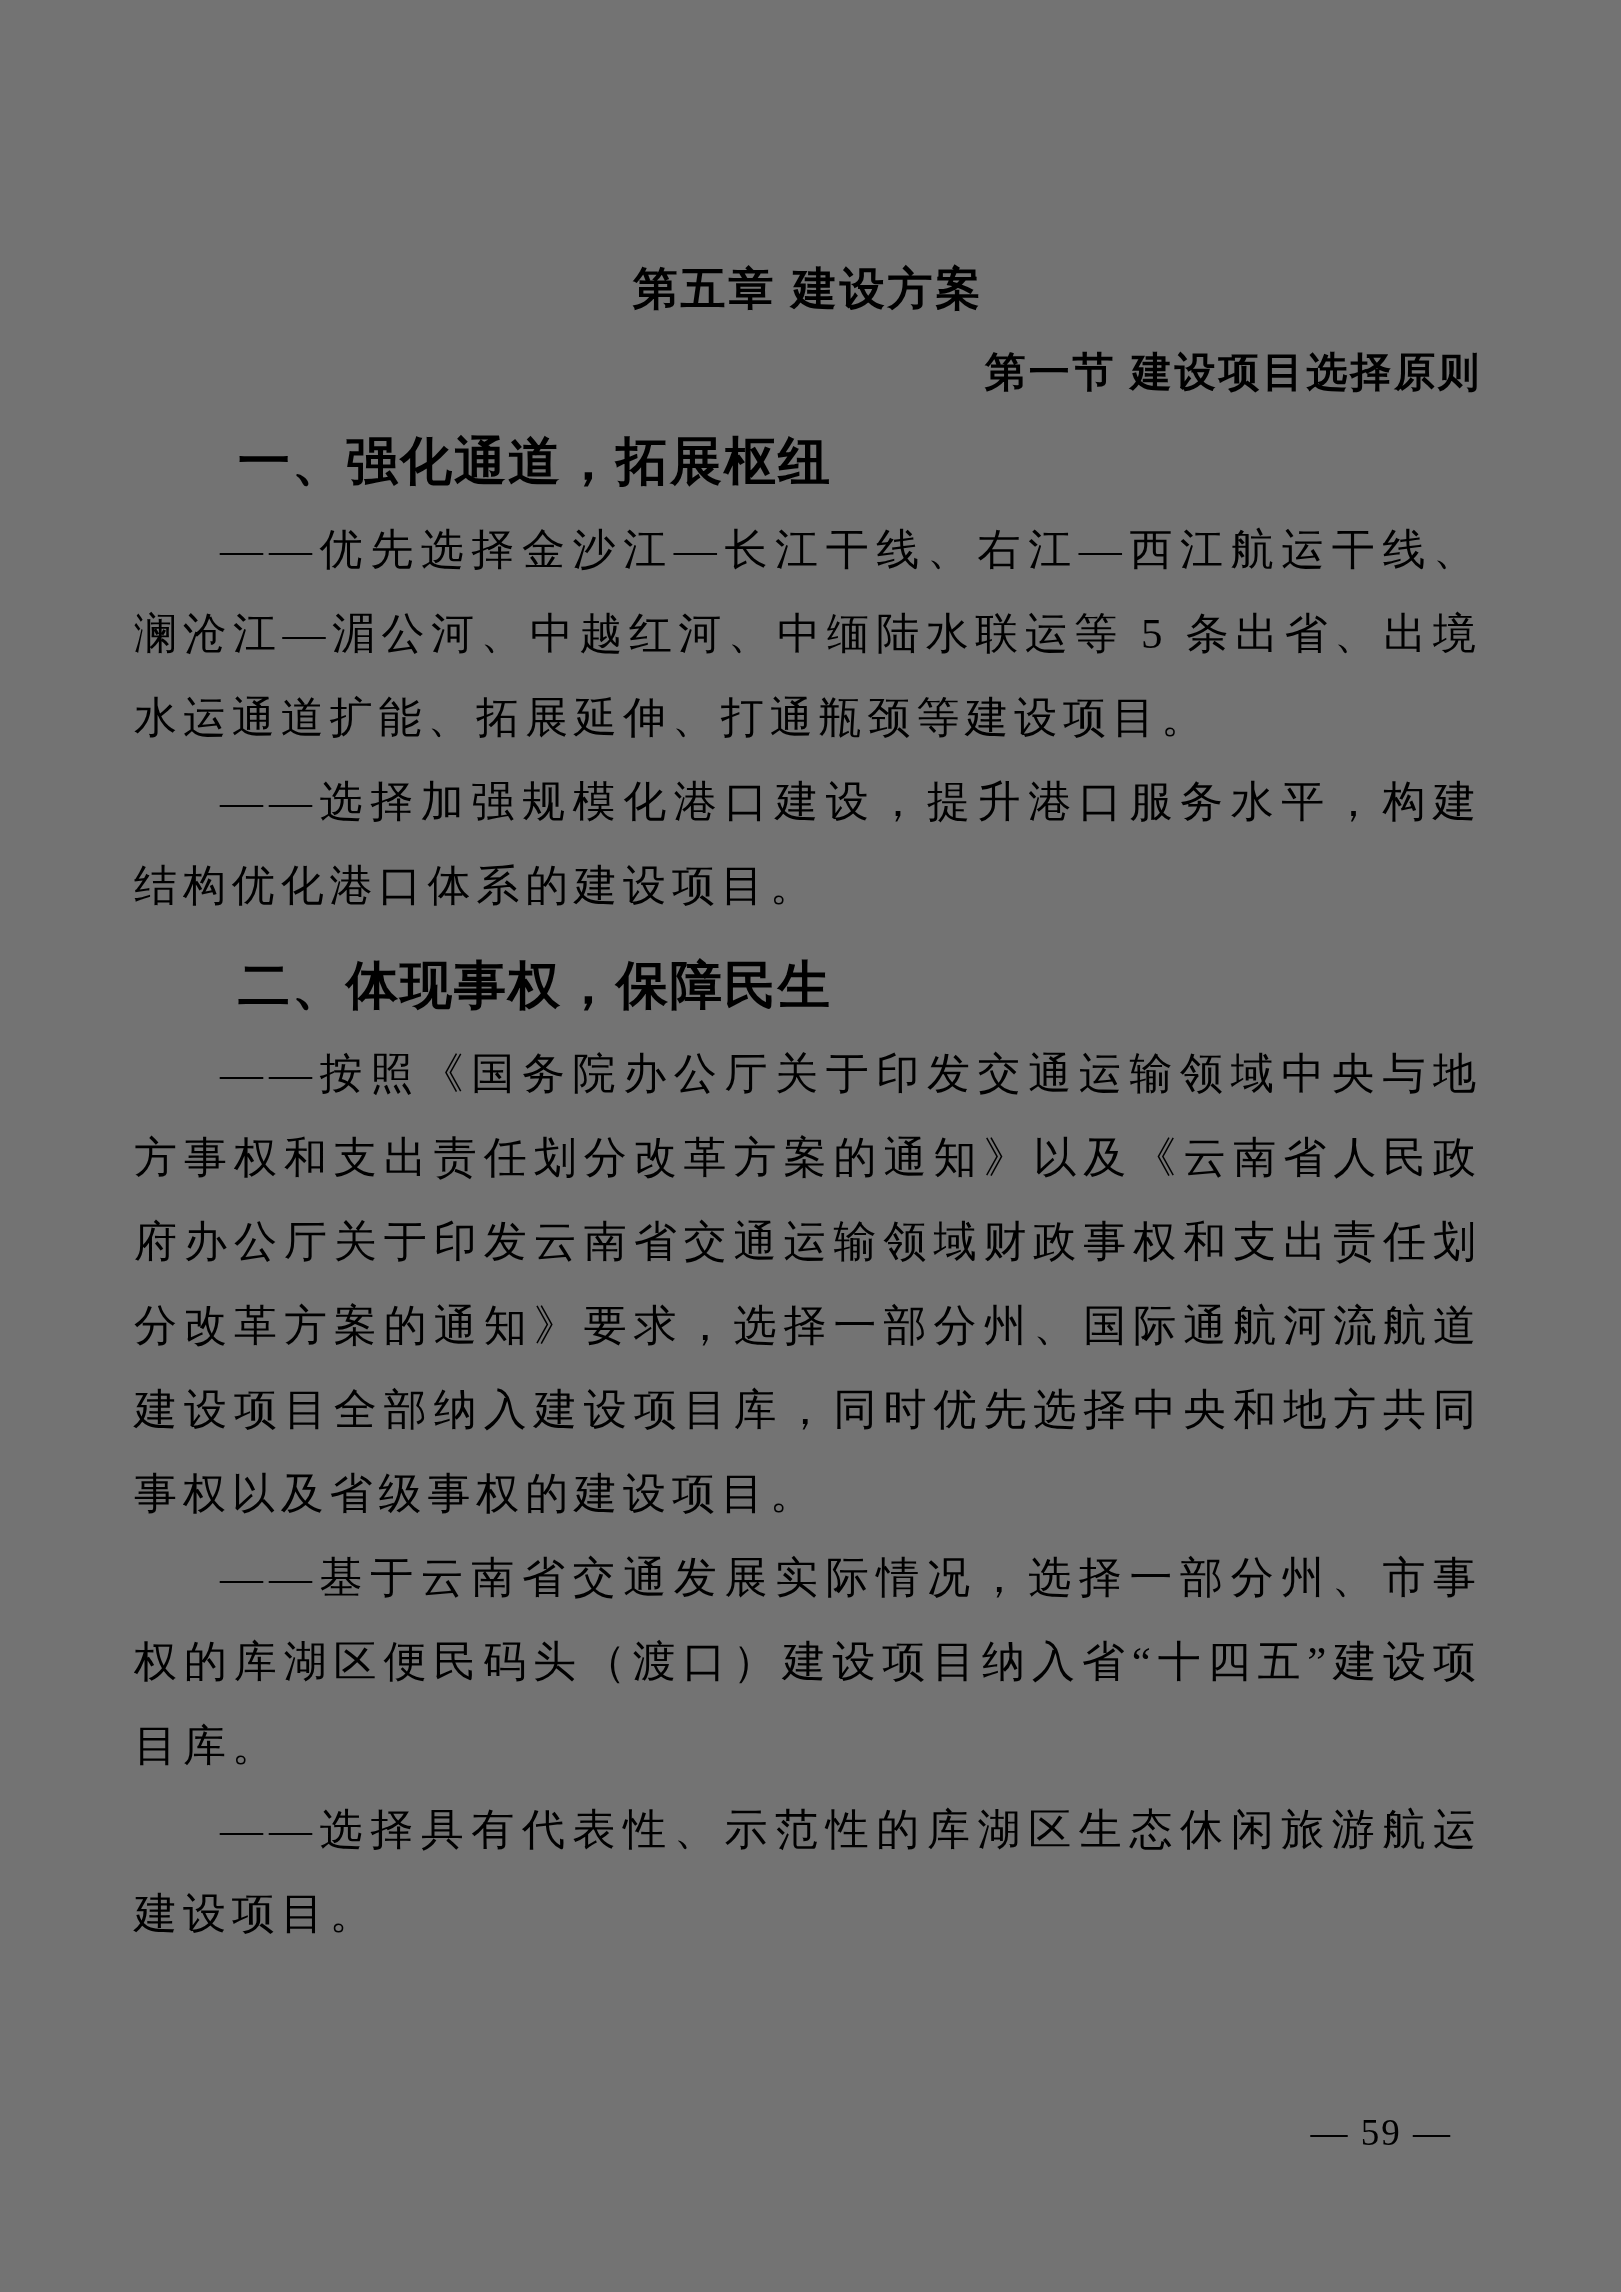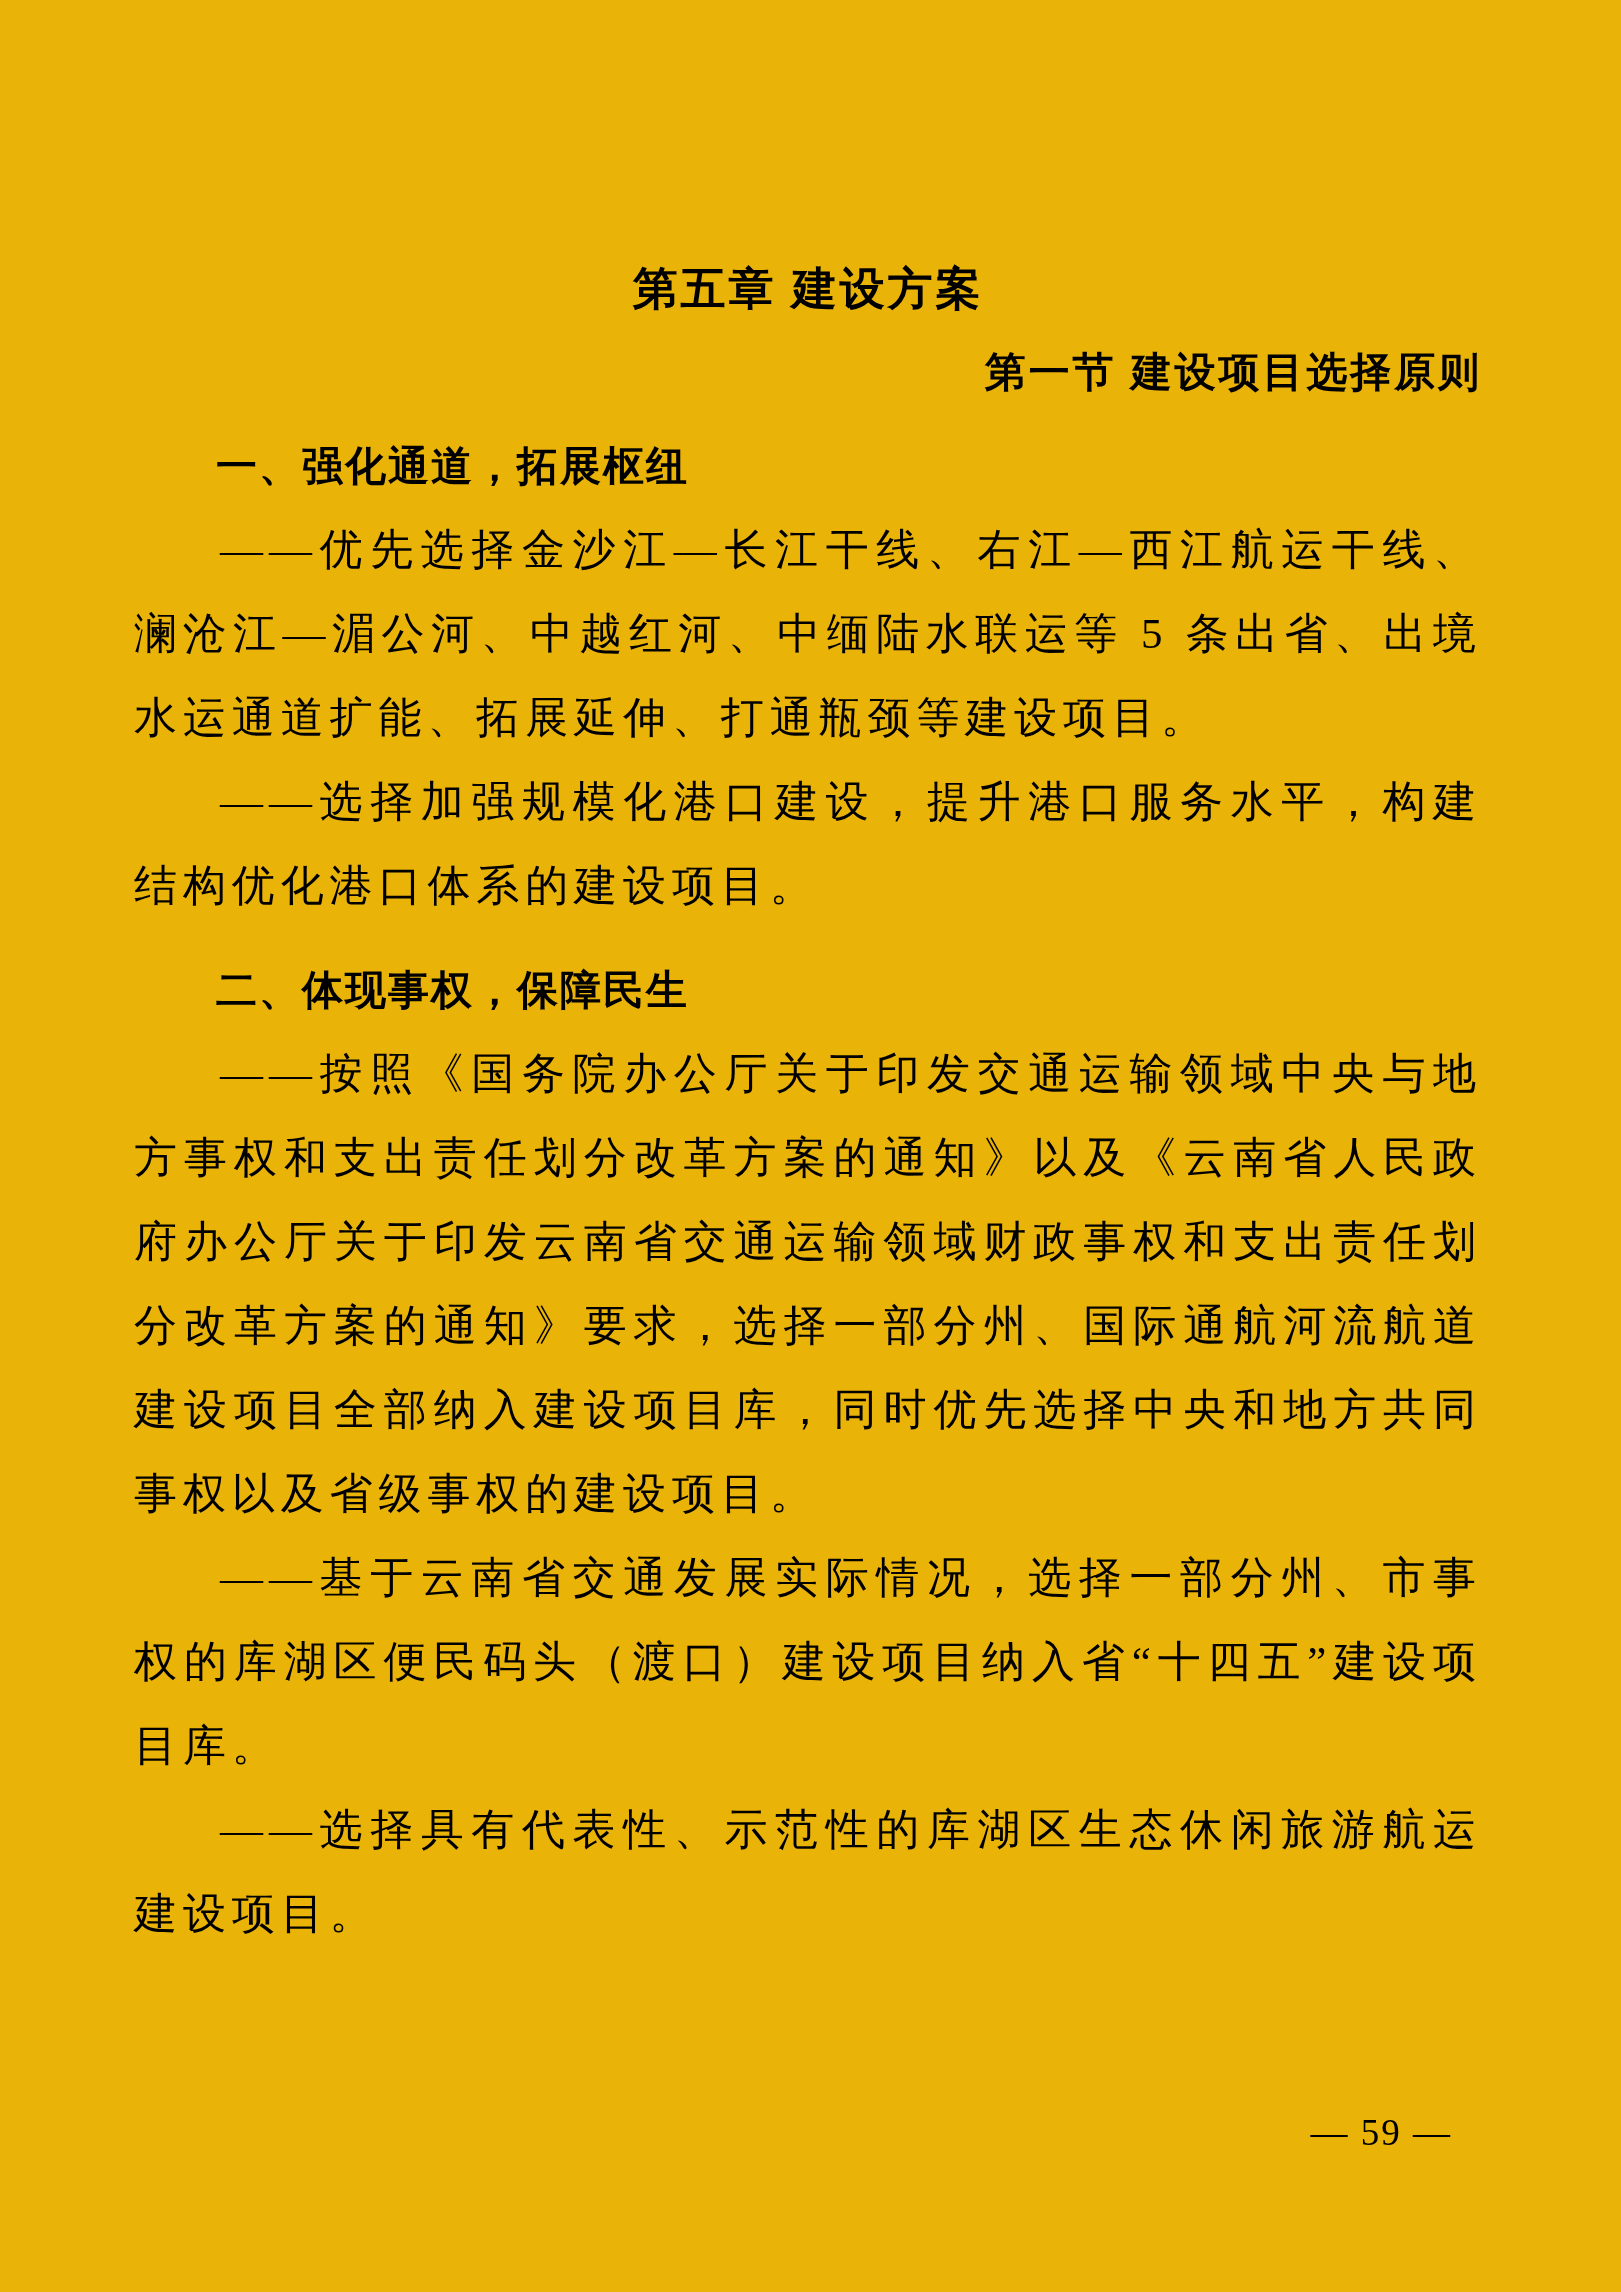--- a/index.html
+++ b/index.html
@@ -6,21 +6,21 @@
   html, body {
     margin: 0;
     padding: 0;
     background: #ffffff;
   }
   .page {
     position: relative;
     width: 1621px;
     height: 2293px;
     margin: 0 auto;
-    background: #eab308;
+    background: #737373;
     color: #000000;
     padding: 253px 139px 0 134px;
     font-family: "Liberation Serif", serif;
     overflow: hidden;
   }
   .chapter-title {
     margin: 0;
     text-align: center;
     font-family: "Liberation Sans", sans-serif;
     font-weight: bold;
@@ -32,23 +32,23 @@
     margin: 15.7px 0 0 0;
     text-align: right;
     font-family: "Liberation Sans", sans-serif;
     font-weight: bold;
     font-size: 41px;
     line-height: 65px;
     letter-spacing: 2.9px;
   }
   .sub-heading {
     margin: 19.6px 0 0 0;
-    font-family: Liberation Sans, sans-serif;
+    font-family: Liberation Mono, monospace;
     font-weight: bold;
-    font-size: 41px;
+    font-size: 52px;
     line-height: 84px;
     text-indent: 2em;
     letter-spacing: 2px;
   }
   .body-para {
     margin: 0;
     font-size: 43px;
     line-height: 84px;
     text-align: justify;
     text-justify: inter-character;

